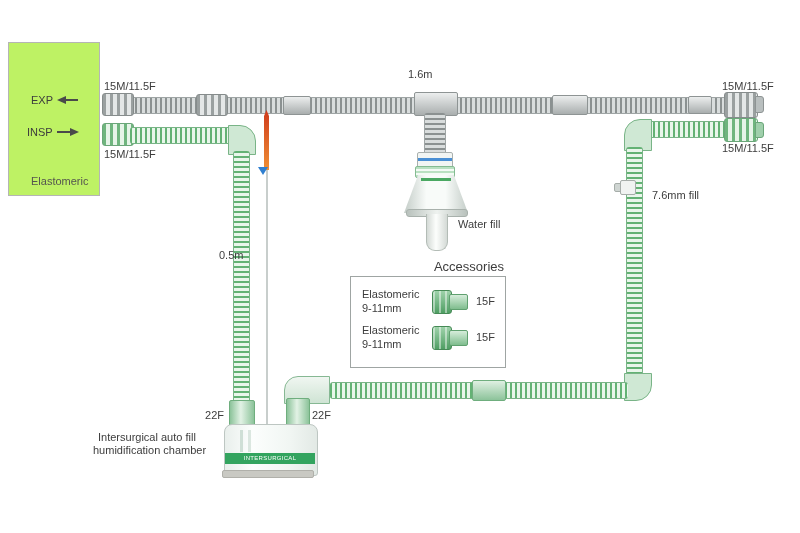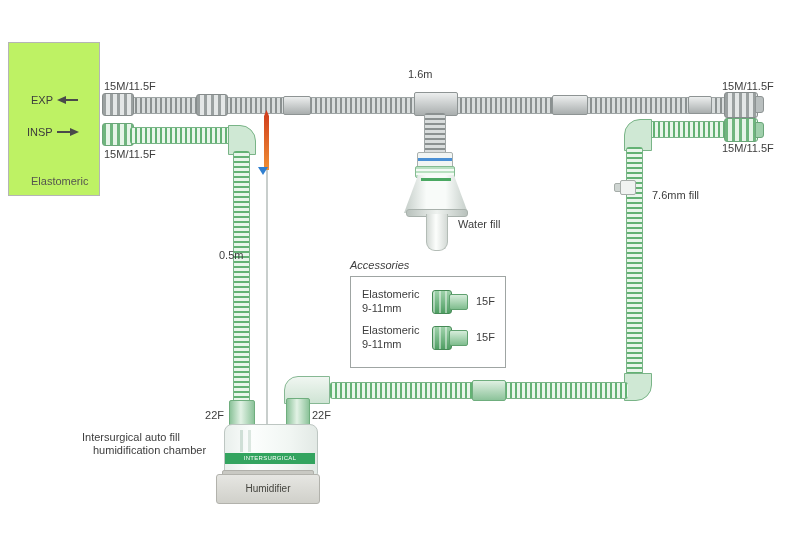--- a/index.html
+++ b/index.html
@@ -36,22 +36,22 @@
     background:repeating-linear-gradient(90deg,#6fb57e 0 3px,#e6f4e8 3px 7px);}
   .sl-h-green{position:absolute;border:1px solid #6fae7e;border-radius:2px;
     background:linear-gradient(180deg,#dff0e2,#8cc39a);}
   .sl-v-green{position:absolute;border:1px solid #6fae7e;border-radius:2px;
     background:linear-gradient(90deg,#8cc39a,#e2f2e5 45%,#8cc39a);}
   .bend-green{position:absolute;background:#cfe8d4;border:1px solid #79b487;}
 
   
   .acc-box{position:absolute;left:350px;top:276px;width:154px;height:90px;
            background:#fff;border:1px solid #9fa5a3;}
-  .acc-title{position:absolute;left:350px;top:259px;width:154px;text-align:left;
-             font-size:11px;color:#3d3d3d;font-style:italic;}
+  .acc-title{position:absolute;left:350px;top:259px;width:154px;text-align:right;
+             font-size:13px;color:#3d3d3d;}
   .acc-icon{position:absolute;width:36px;height:26px;}
   .acc-big{position:absolute;left:0;top:2px;width:18px;height:22px;border:1px solid #468a56;border-radius:3px;
     background:repeating-linear-gradient(90deg,rgba(255,255,255,.45) 0 2px,rgba(255,255,255,0) 2px 6px),
                linear-gradient(180deg,#9ed2aa,#4f9e63);}
   .acc-small{position:absolute;left:17px;top:6px;width:17px;height:14px;border:1px solid #5fa06f;border-radius:2px;
     background:linear-gradient(180deg,#d6eddb,#7fbd8e);}
 
   
   .tri-left{position:absolute;width:0;height:0;border-top:4px solid transparent;
             border-bottom:4px solid transparent;border-right:9px solid #4a4a4a;}
@@ -165,21 +165,20 @@
   <div class="sl-h-green" style="left:472px;top:380px;width:32px;height:19px;"></div>
   <div class="elbow-white"></div>
 
   <div class="sl-v-green" style="left:229px;top:400px;width:24px;height:28px;"></div>
   <div class="sl-v-green" style="left:286px;top:398px;width:22px;height:30px;"></div>
   <div class="chamber"></div>
   <div class="ch-line1"></div>
   <div class="ch-line2"></div>
   <div class="chamber-band">INTERSURGICAL</div>
   <div class="hum-lip"></div>
-  <div class="hum-base">Humidifier</div>
 
   <div class="acc-title">Accessories</div>
   <div class="acc-box"></div>
   <span class="lbl" style="left:362px;top:288px;">Elastomeric</span>
   <span class="lbl" style="left:362px;top:302px;">9-11mm</span>
   <div class="acc-icon" style="left:432px;top:288px;">
     <div class="acc-big"></div>
       <div class="acc-small"></div>
   </div>
   <span class="lbl" style="left:476px;top:295px;">15F</span>
@@ -194,16 +193,16 @@
   <span class="lbl" style="left:408px;top:68px;">1.6m</span>
   <span class="lbl" style="left:104px;top:80px;">15M/11.5F</span>
   <span class="lbl" style="left:104px;top:148px;">15M/11.5F</span>
   <span class="lbl" style="left:722px;top:80px;">15M/11.5F</span>
   <span class="lbl" style="left:722px;top:142px;">15M/11.5F</span>
   <span class="lbl" style="left:652px;top:189px;">7.6mm fill</span>
   <span class="lbl" style="left:458px;top:218px;">Water fill</span>
   <span class="lbl" style="left:197px;top:249px;margin-left:22px;">0.5m</span>
   <span class="lbl" style="left:196px;top:409px;width:28px;text-align:right;">22F</span>
   <span class="lbl" style="left:312px;top:409px;">22F</span>
-  <span class="lbl" style="left:82px;top:431px;">Intersurgical auto fill</span>
+  <span class="lbl" style="left:98px;top:431px;">Intersurgical auto fill</span>
   <span class="lbl" style="left:93px;top:444px;">humidification chamber</span>
 
 </div>
 
 </body></html>

